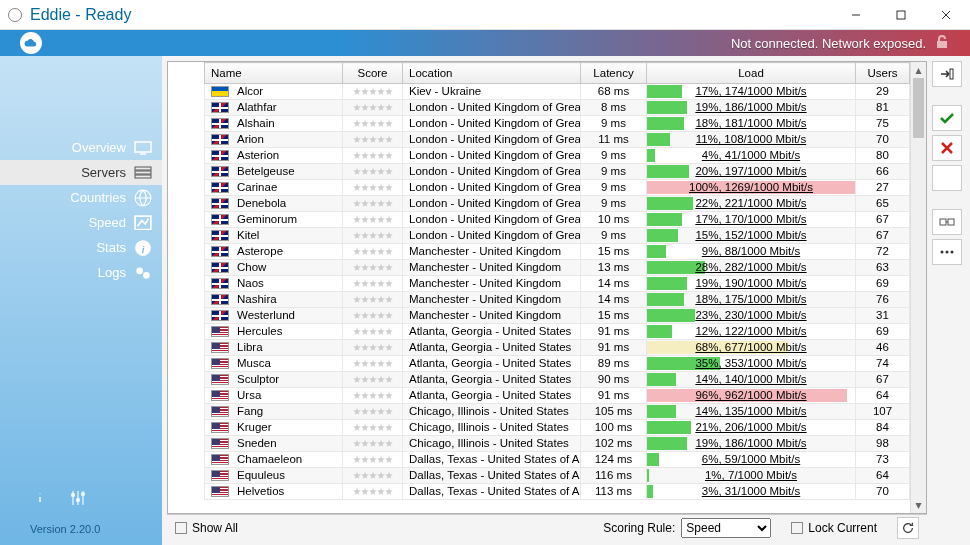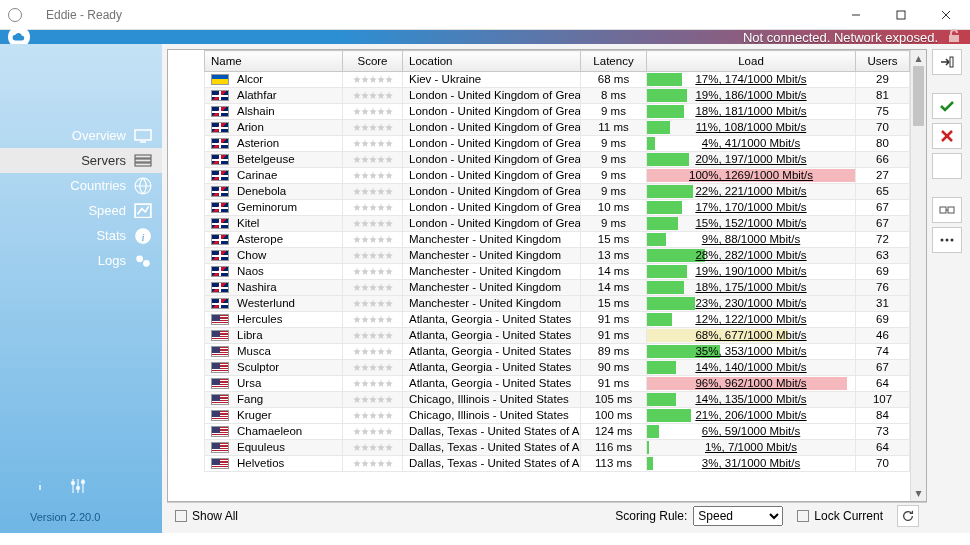--- a/index.html
+++ b/index.html
@@ -1,24 +1,24 @@
 <!DOCTYPE html>
 <html><head>
 <meta charset="utf-8">
 <style>
 * { box-sizing: border-box; margin: 0; padding: 0; }
 body { font-family: "Segoe UI", Tahoma, sans-serif; font-size: 12px; width: 970px; height: 545px; overflow: hidden; background: #fff; }
 
 .titlebar { height: 30px; display: flex; align-items: center; padding: 0 2px 0 8px; border-bottom: 1px solid #e0e0e0; }
 .titlebar .app-icon { width: 14px; height: 14px; border: 1px solid #888; border-radius: 50%; margin-right: 8px; }
-.titlebar .title { flex: 1; font-size: 12px; color: #737373; margin-left: 16px; }
+.titlebar .title { flex: 1; font-size: 16px; color: #0369a1; }
 .titlebar .win-btn { width: 45px; height: 29px; display: flex; align-items: center; justify-content: center; color: #333; cursor: pointer; }
 .titlebar .win-btn svg { width: 10px; height: 10px; }
 
-.statusbar { height: 14px; display: flex; align-items: center; background: linear-gradient(to right, #2c8fd4 0%, #2c8fd4 35%, #c2404e 100%); color: #fff; padding: 0 8px; justify-content: flex-end; }
+.statusbar { height: 26px; display: flex; align-items: center; background: linear-gradient(to right, #2c8fd4 0%, #2c8fd4 35%, #c2404e 100%); color: #fff; padding: 0 20px; justify-content: flex-end; }
 .statusbar .cloud { width: 22px; height: 22px; background: #fff; border-radius: 50%; display:flex; align-items:center; justify-content:center; }
 .statusbar .cloud svg { width: 14px; height: 10px; fill:#2c8fd4; }
 .statusbar .status-text { margin-left: auto; font-size: 13px; text-shadow: 0 1px 1px rgba(0,0,0,.4); }
 .statusbar .lock { margin-left: 8px; }
 
 .main { display: flex; height: calc(100% - 30px - 26px); }
 
 .sidebar { width: 162px; background: linear-gradient(to bottom, #c5e2f5, #6fb6e5); display: flex; flex-direction: column; padding-top: 79px; }
 .sidebar .item { height: 25px; display: flex; align-items: center; justify-content: flex-end; padding-right: 10px; gap: 8px; color: #fff; font-size: 13px; cursor: pointer; }
 .sidebar .item.active { background: #eaeaea; color: #333; }
@@ -52,21 +52,21 @@
 .loadbar.green  { background: #5bcf5b; }
 .loadbar.yellow { background: #f5eec0; }
 .loadbar.red    { background: #f4b8bd; }
 .loadtxt { position: relative; z-index: 1; text-decoration: underline; }
 
 .scrollbar { width: 16px; background: #f0f0f0; border-left:1px solid #ddd; display:flex; flex-direction:column; }
 .scrollbar .up, .scrollbar .down { height:16px; display:flex; align-items:center; justify-content:center; color:#666; }
 .scrollbar .track { flex:1; position:relative; }
 .scrollbar .thumb { position:absolute; left:2px; right:2px; top:0; height:60px; background:#c4c4c4; border-radius:1px; }
 
-.footer { height: 26px; display: flex; align-items: center; gap: 14px; padding: 0 8px; border-top: 1px solid #ccc; background: #f4f4f4; }
+.footer { height: 26px; display: flex; align-items: center; gap: 20px; padding: 0 8px; border-top: 1px solid #ccc; background: #f4f4f4; }
 .chk { width: 12px; height: 12px; border: 1px solid #888; display: inline-block; vertical-align: middle; }
 .footer label { display: flex; align-items: center; gap: 5px; font-size: 12px; }
 .footer .rule { margin-left: auto; display:flex; align-items:center; gap:6px; }
 .footer select { font-size: 12px; height: 20px; width: 90px; }
 .footer .refresh { width: 22px; height: 22px; border:1px solid #ccc; background:#fff; display:flex; align-items:center; justify-content:center; }
 
 .actions { width: 38px; padding: 5px 5px 0 0; display:flex; flex-direction:column; gap:4px; }
 .actions .btn { width: 30px; height: 26px; border:1px solid #ccc; background:#fff; display:flex; align-items:center; justify-content:center; cursor:pointer; }
 .actions .gap { height: 10px; }
 </style>
@@ -374,20 +374,28 @@
                   <td class="c">107</td>
                 </tr>
                 <tr>
                   <td><span class="flag fl-us"></span>Kruger</td>
                   <td class="c"><span class="stars">★★★★★</span></td>
                   <td>Chicago, Illinois - United States</td>
                   <td class="c">100 ms</td>
                   <td class="c loadcell"><div class="loadbar green" style="width:21%"></div><span class="loadtxt">21%, 206/1000 Mbit/s</span></td>
                   <td class="c">84</td>
                 </tr>
+                <tr class="alt">
+                  <td><span class="flag fl-us"></span>Sneden</td>
+                  <td class="c"><span class="stars">★★★★★</span></td>
+                  <td>Chicago, Illinois - United States</td>
+                  <td class="c">102 ms</td>
+                  <td class="c loadcell"><div class="loadbar green" style="width:19%"></div><span class="loadtxt">19%, 186/1000 Mbit/s</span></td>
+                  <td class="c">98</td>
+                </tr>
                 <tr>
                   <td><span class="flag fl-us"></span>Chamaeleon</td>
                   <td class="c"><span class="stars">★★★★★</span></td>
                   <td>Dallas, Texas - United States of America</td>
                   <td class="c">124 ms</td>
                   <td class="c loadcell"><div class="loadbar green" style="width:6%"></div><span class="loadtxt">6%, 59/1000 Mbit/s</span></td>
                   <td class="c">73</td>
                 </tr>
                 <tr class="alt">
                   <td><span class="flag fl-us"></span>Equuleus</td>

